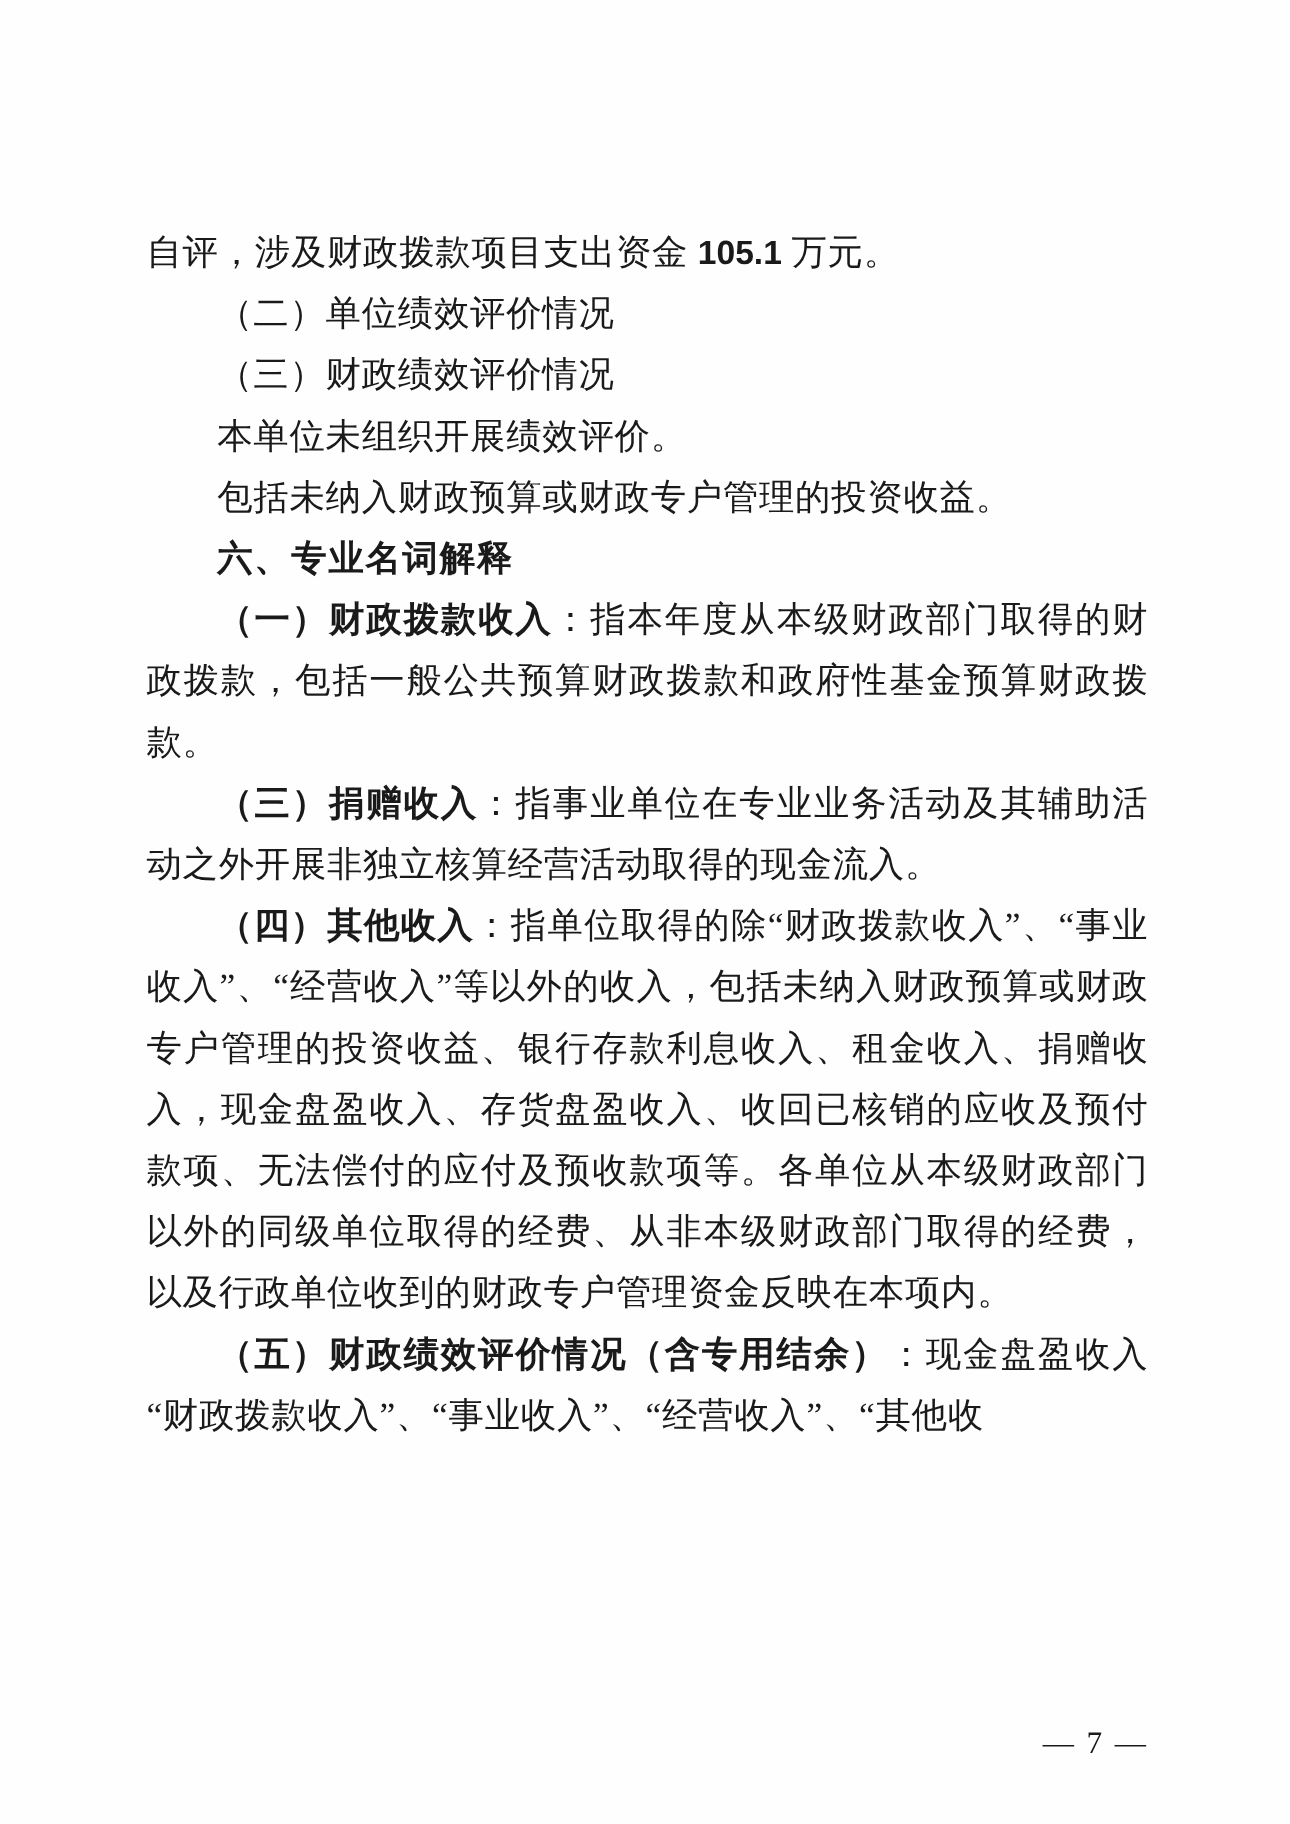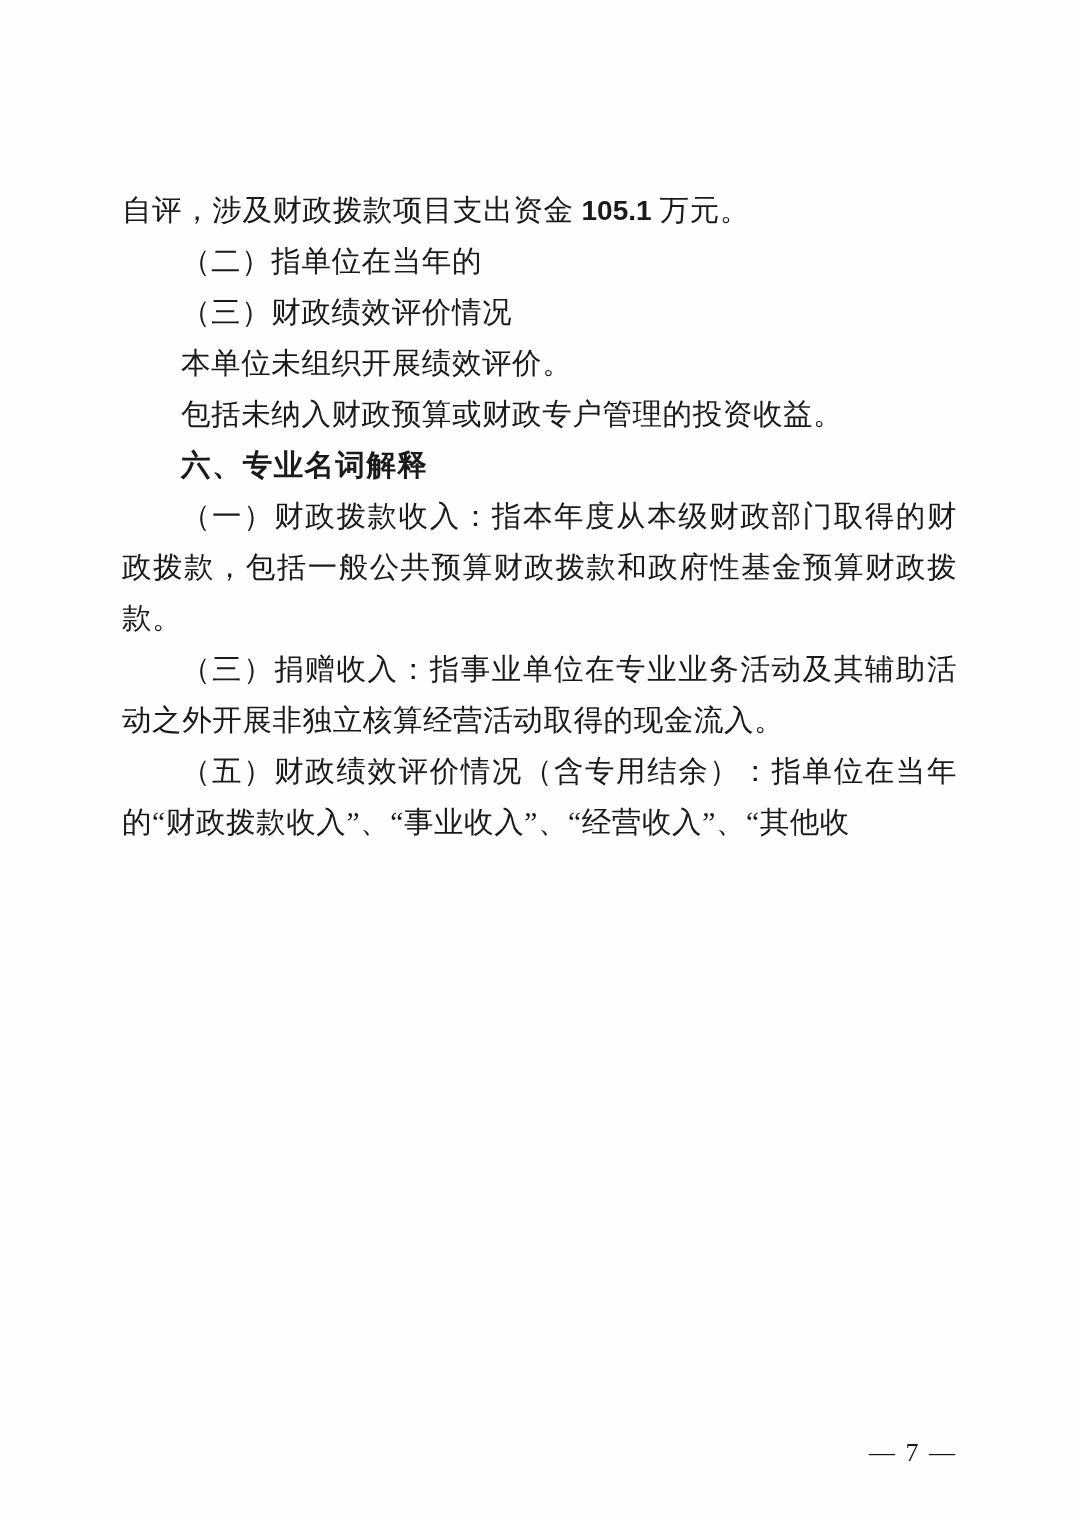--- a/index.html
+++ b/index.html
@@ -37,21 +37,21 @@
     margin: 0;
     text-indent: 0;
   }
   p.heading {
     margin: 0;
     text-indent: 2em;
     font-weight: bold;
     letter-spacing: 1.4px;
   }
   .term {
-    font-weight: normal;
+    font-weight: bold;
   }
   .num {
     font-family: "Liberation Sans", sans-serif;
     font-weight: bold;
     font-size: 28px;
     letter-spacing: 0;
   }
   .footer {
     position: absolute;
     left: 0;
@@ -65,34 +65,35 @@
   }
 </style>
 </head>
 <body>
 
 <div id="page">
   <div class="doc-body">
 
     <p class="noindent"><span>自评，涉及财政拨款项目支出资金 </span><span class="num">105.1</span><span> 万元。</span></p>
 
-    <p class="para">（二）指单位在当年的</p>
+    <p class="para">（二）单位绩效评价情况</p>
 
     <p class="para">（三）财政绩效评价情况</p>
 
     <p class="para">本单位未组织开展绩效评价。</p>
 
     <p class="para">包括未纳入财政预算或财政专户管理的投资收益。</p>
 
     <p class="heading">六、专业名词解释</p>
 
     <p class="para"><span class="term">（一）财政拨款收入</span><span>：指本年度从本级财政部门取得的财政拨款，包括一般公共预算财政拨款和政府性基金预算财政拨款。</span></p>
 
 
     <p class="para"><span class="term">（三）捐赠收入</span><span>：指事业单位在专业业务活动及其辅助活动之外开展非独立核算经营活动取得的现金流入。</span></p>
 
+    <p class="para"><span class="term">（四）其他收入</span><span>：指单位取得的除“财政拨款收入”、“事业收入”、“经营收入”等以外的收入，包括未纳入财政预算或财政专户管理的投资收益、银行存款利息收入、租金收入、捐赠收入，现金盘盈收入、存货盘盈收入、收回已核销的应收及预付款项、无法偿付的应付及预收款项等。各单位从本级财政部门以外的同级单位取得的经费、从非本级财政部门取得的经费，以及行政单位收到的财政专户管理资金反映在本项内。</span></p>
 
-    <p class="para"><span class="term">（五）财政绩效评价情况（含专用结余）</span><span>：指单位在当年的“财政拨款收入”、“事业收入”、“经营收入”、“其他收</span></p>
+    <p class="para"><span class="term">（五）财政绩效评价情况（含专用结余）</span><span>：现金盘盈收入“财政拨款收入”、“事业收入”、“经营收入”、“其他收</span></p>
 
   </div>
 
   <div class="footer">— 7 —</div>
 </div>
 
 </body></html>

